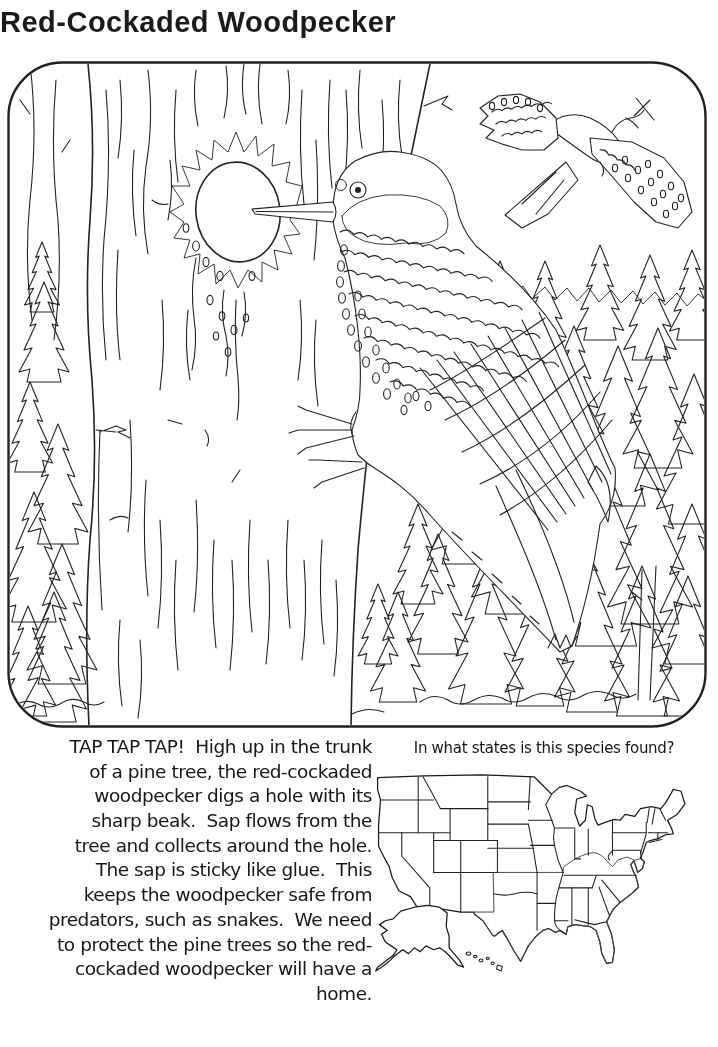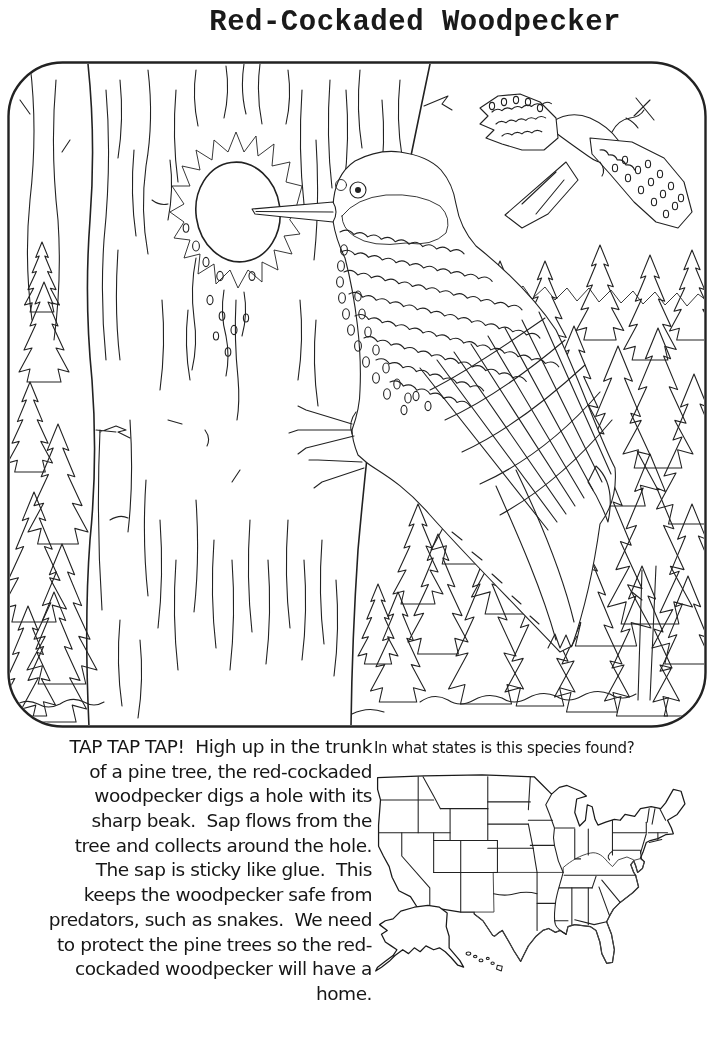--- a/index.html
+++ b/index.html
@@ -1,26 +1,26 @@
 <!DOCTYPE html>
 <html style="--ink: #222222; --paper: #ffffff;"><head>
 <meta charset="utf-8">
 <style>
   :root{ --ink:#222; --paper:#fff; --map-gray:#a9a9a9; }
   html,body{margin:0;padding:0;background:#888;}
   .page{position:relative;width:718px;height:1047px;background:var(--paper);
         font-family:"DejaVu Sans",sans-serif;color:var(--ink);overflow:hidden;margin:0 auto;}
-  .title{position:absolute;top:6px;left:0;width:621px;text-align:right;
-         font-family:Liberation Mono, monospace;font-weight:bold;font-size:29px;
+  .title{position:absolute;top:6px;left:0;width:621px;text-align:left;
+         font-family:Liberation Sans, sans-serif;font-weight:bold;font-size:29px;
          letter-spacing:.5px;color:#1a1a1a;}
   .ill{position:absolute;top:0;left:0;}
   .story{position:absolute;top:735px;left:8px;width:364px;
          font-size:18.5px;line-height:1.335;letter-spacing:-0.45px;
          white-space:pre-wrap;color:#161616;text-align:right;}
-  .question{position:absolute;top:739px;left:374px;width:340px;text-align:left;
+  .question{position:absolute;top:739px;left:374px;width:340px;text-align:center;
             font-size:15px;letter-spacing:-0.3px;color:#161616;}
   .mapwrap{position:absolute;top:763px;left:366px;width:346px;height:244px;}
   
   svg .ln, svg path, svg polyline, svg line, svg ellipse, svg circle, svg rect{
       fill:none;stroke:var(--ink);stroke-width:1.1;stroke-linecap:round;stroke-linejoin:round;}
   .fw{fill:#fff;}
   .frame{stroke-width:2.4;}
   .bird{stroke-width:1.5;}
   .soliddot{fill:#222;stroke:none;}
   .thin{stroke-width:.9;}

